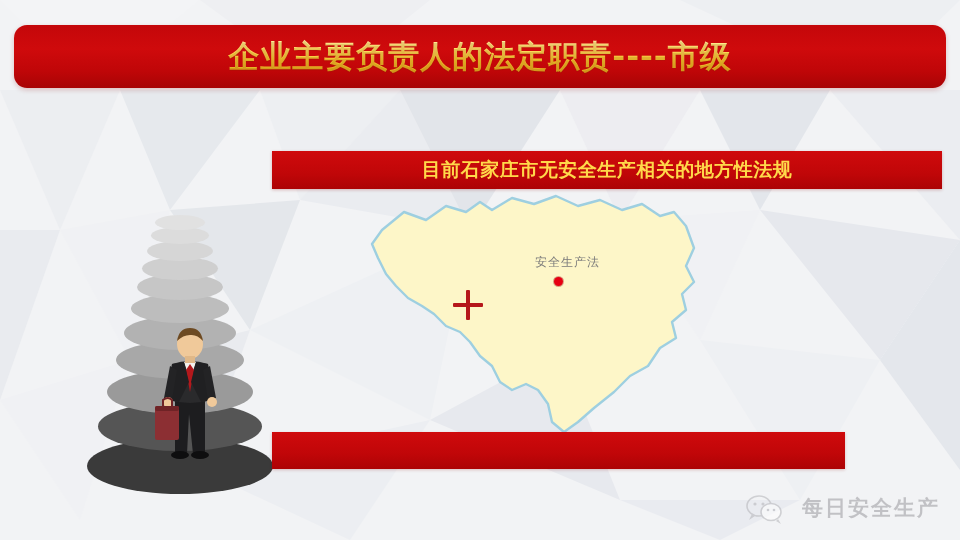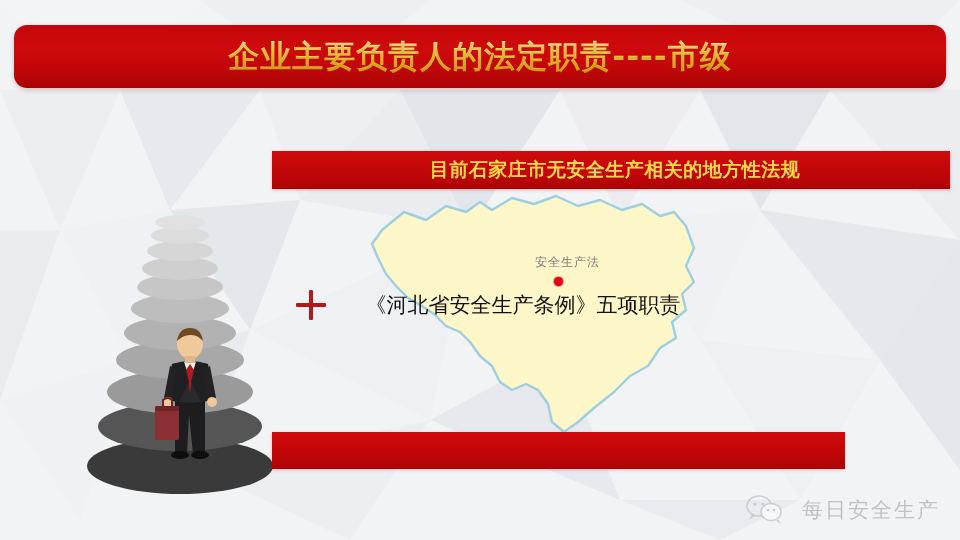--- a/index.html
+++ b/index.html
@@ -115,21 +115,20 @@
     position: absolute;
     left: 272px;
     top: 151px;
     width: 670px;
     height: 38px;
     background: linear-gradient(180deg, #cf0a0c 0%, #c00608 60%, #ac0305 100%);
     display: flex;
     align-items: center;
     justify-content: center;
     box-shadow: 0 1px 3px rgba(140,0,0,0.25);
-    padding-left: 8px;
   }
   #sub-banner-text {
     font-family: "DejaVu Sans", "Liberation Sans", sans-serif;
     font-size: 19px;
     font-weight: bold;
     color: #ffd94a;
     white-space: nowrap;
     letter-spacing: 0.5px;
   }
 
@@ -186,23 +185,24 @@
     background: linear-gradient(180deg, #cf0a0c 0%, #c00608 60%, #ac0305 100%);
     box-shadow: 0 1px 3px rgba(140,0,0,0.22);
   }
 
   
   #watermark {
     position: absolute;
     right: 20px;
     bottom: 16px;
     display: flex;
-    align-items: flex-end;
+    align-items: flex-start;
     gap: 18px;
     opacity: 0.55;
+    font-weight: bold;
   }
   #wechat-icon { width: 38px; height: 30px; display: block; }
   #watermark-text {
     font-family: "DejaVu Sans", "Liberation Sans", sans-serif;
     font-size: 21px;
     color: #9a9a9e;
     letter-spacing: 2px;
     white-space: nowrap;
   }
 </style>
@@ -311,21 +311,20 @@
     <span id="title-text">企业主要负责人的法定职责----市级</span>
   </div>
 
   <div id="sub-banner">
     <span id="sub-banner-text">目前石家庄市无安全生产相关的地方性法规</span>
   </div>
 
   <div id="formula-row">
     <span id="plus-sign"></span>
     <span id="dot-gap"></span>
-    <span class="formula-term">《河北省安全生产条例》五项职责</span>
   </div>
 
   <div id="bottom-bar">
     <span></span>
   </div>
 
   <div id="watermark">
     <svg id="wechat-icon" viewBox="0 0 38 30">
       <ellipse cx="13" cy="12" rx="12" ry="10" fill="none" stroke="#b4b4b8" stroke-width="1.6"></ellipse>
       <path d="M6 20 L3 26 L9 22 Z" fill="#b4b4b8"></path>

